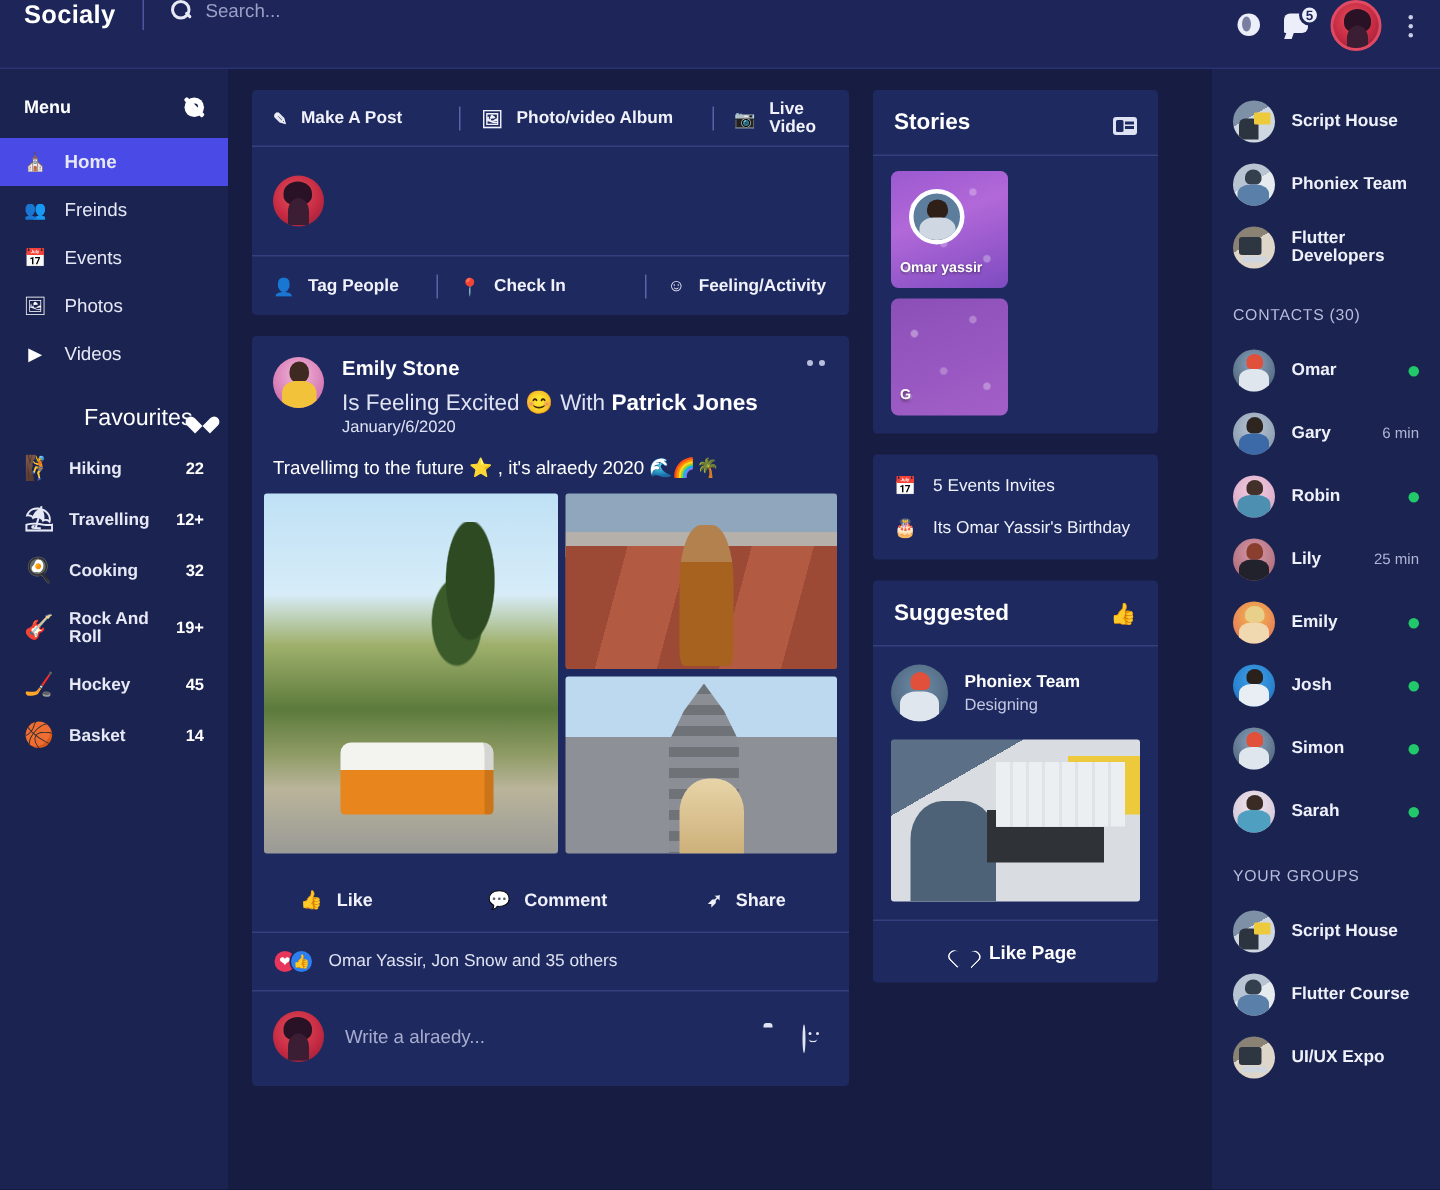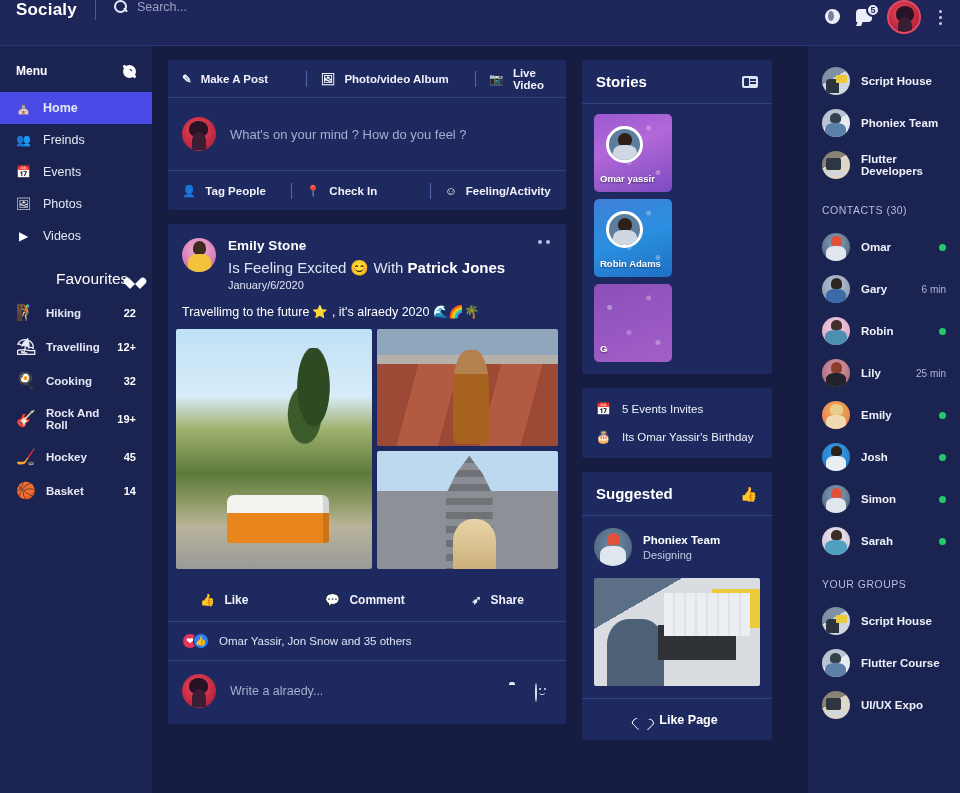--- a/index.html
+++ b/index.html
@@ -261,21 +261,21 @@
   .cam-box { width:16px; height:13px; background:#eceefa; border-radius:3px; position:relative; }
   .cam-box::before { content:""; position:absolute; left:5px; top:3px; width:6px; height:6px; border-radius:50%; background:#1e2a5f; }
   .cam-box::after { content:""; position:absolute; left:5px; top:-2px; width:6px; height:3px; background:#eceefa; border-radius:2px 2px 0 0; }
   .smiley { width:15px; height:15px; border-radius:50%; border:1.6px solid #eceefa; position:relative; }
   .smiley::before { content:""; position:absolute; left:3px; top:4px; width:2px; height:2px; border-radius:50%; background:#eceefa; box-shadow: 5px 0 0 #eceefa; }
   .smiley::after { content:""; position:absolute; left:3px; top:7px; width:6px; height:3px; border-bottom:1.6px solid #eceefa; border-radius:0 0 6px 6px; }
 
   
   .mid-right { width: 190px; flex: 0 0 190px; display:flex; flex-direction:column; gap: 14px; }
   .card-head {
-    display:flex; align-items:center; justify-content:space-between;
+    display:flex; align-items:flex-end; justify-content:space-between;
     padding: 13px 14px; border-bottom: 1px solid #33407d;
   }
   .card-head .t { font-size: 15px; font-weight: bold; }
   .pic-ico { width:16px; height:12px; background:#dfe2f2; border-radius:2px; position:relative; }
   .pic-ico::before { content:""; position:absolute; left:2px; top:2px; width:5px; height:8px; background:#1e2a5f; border-radius:1px; }
   .pic-ico::after { content:""; position:absolute; right:2px; top:3px; width:6px; height:2px; background:#1e2a5f; box-shadow: 0 3px 0 #1e2a5f; }
   .thumb-ico { font-size: 14px; }
   .stories-strip { display:flex; gap:7px; padding: 10px 0 12px 12px; overflow:hidden;flex-direction:column; }
   .story {
     width: 78px; flex: 0 0 78px; height: 144px; border-radius: 5px;
@@ -508,21 +508,20 @@
               <span>Photo/video Album</span>
             </div>
             <div class="sep"></div>
             <div class="comp-act">
               <span>📷</span>
               <span>Live Video</span>
             </div>
           </div>
           <div class="comp-mid">
             <div class="av-sm"></div>
-            <div class="comp-ph">What's on your mind ? How do you feel ?</div>
           </div>
           <div class="comp-bot">
             <div class="comp-act">
               <span>👤</span>
               <span>Tag People</span>
             </div>
             <div class="sep"></div>
             <div class="comp-act">
               <span>📍</span>
               <span>Check In</span>
@@ -604,25 +603,20 @@
           <div class="card-head">
             <div class="t">Stories</div>
             <div class="pic-ico"></div>
           </div>
           <div class="stories-strip">
             <div class="story s1">
               <div class="story-dots"></div>
               <div class="story-av"></div>
               <div class="story-name">Omar yassir</div>
             </div>
-            <div class="story s2">
-              <div class="story-dots"></div>
-              <div class="story-av"></div>
-              <div class="story-name">Robin Adams</div>
-            </div>
             <div class="story s3">
               <div class="story-dots"></div>
 
               <div class="story-name">G</div>
             </div>
           </div>
         </div>
 
         <div class="card events-card">
           <div class="ev-row">

